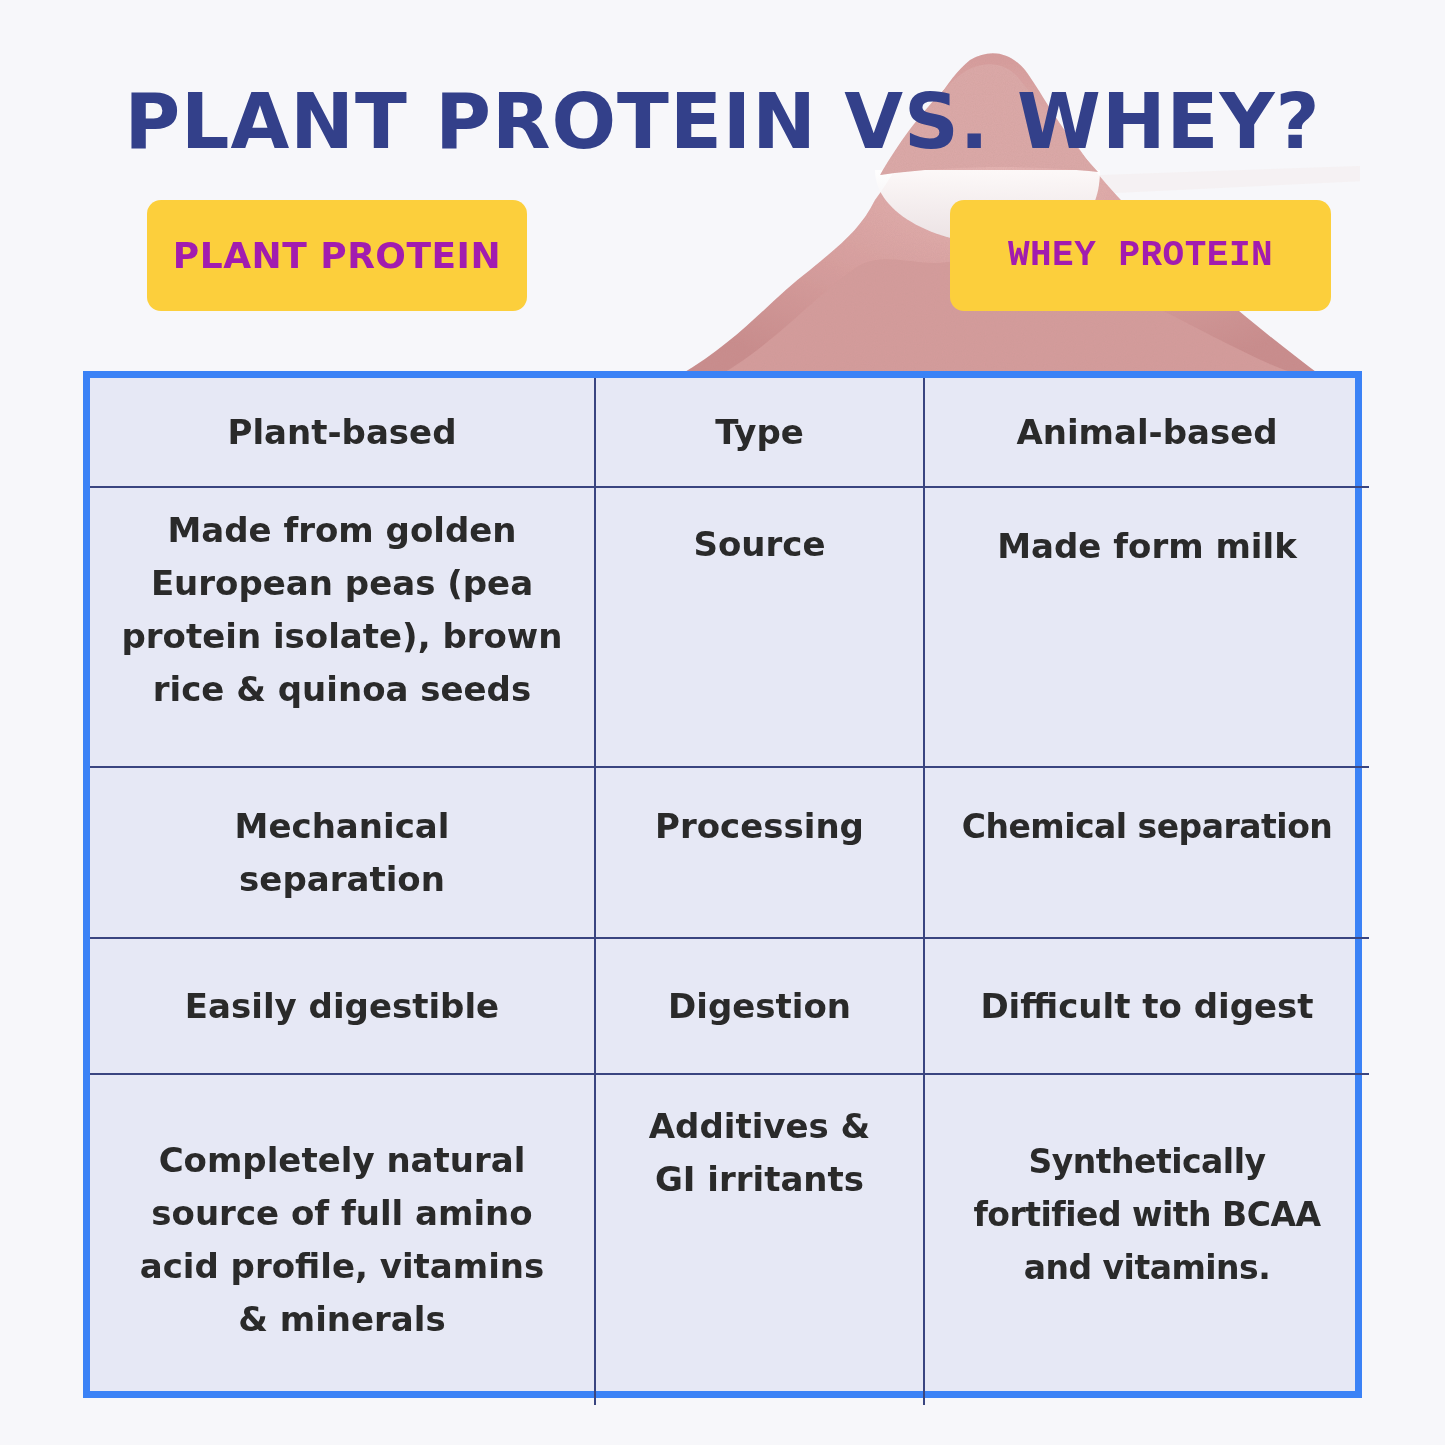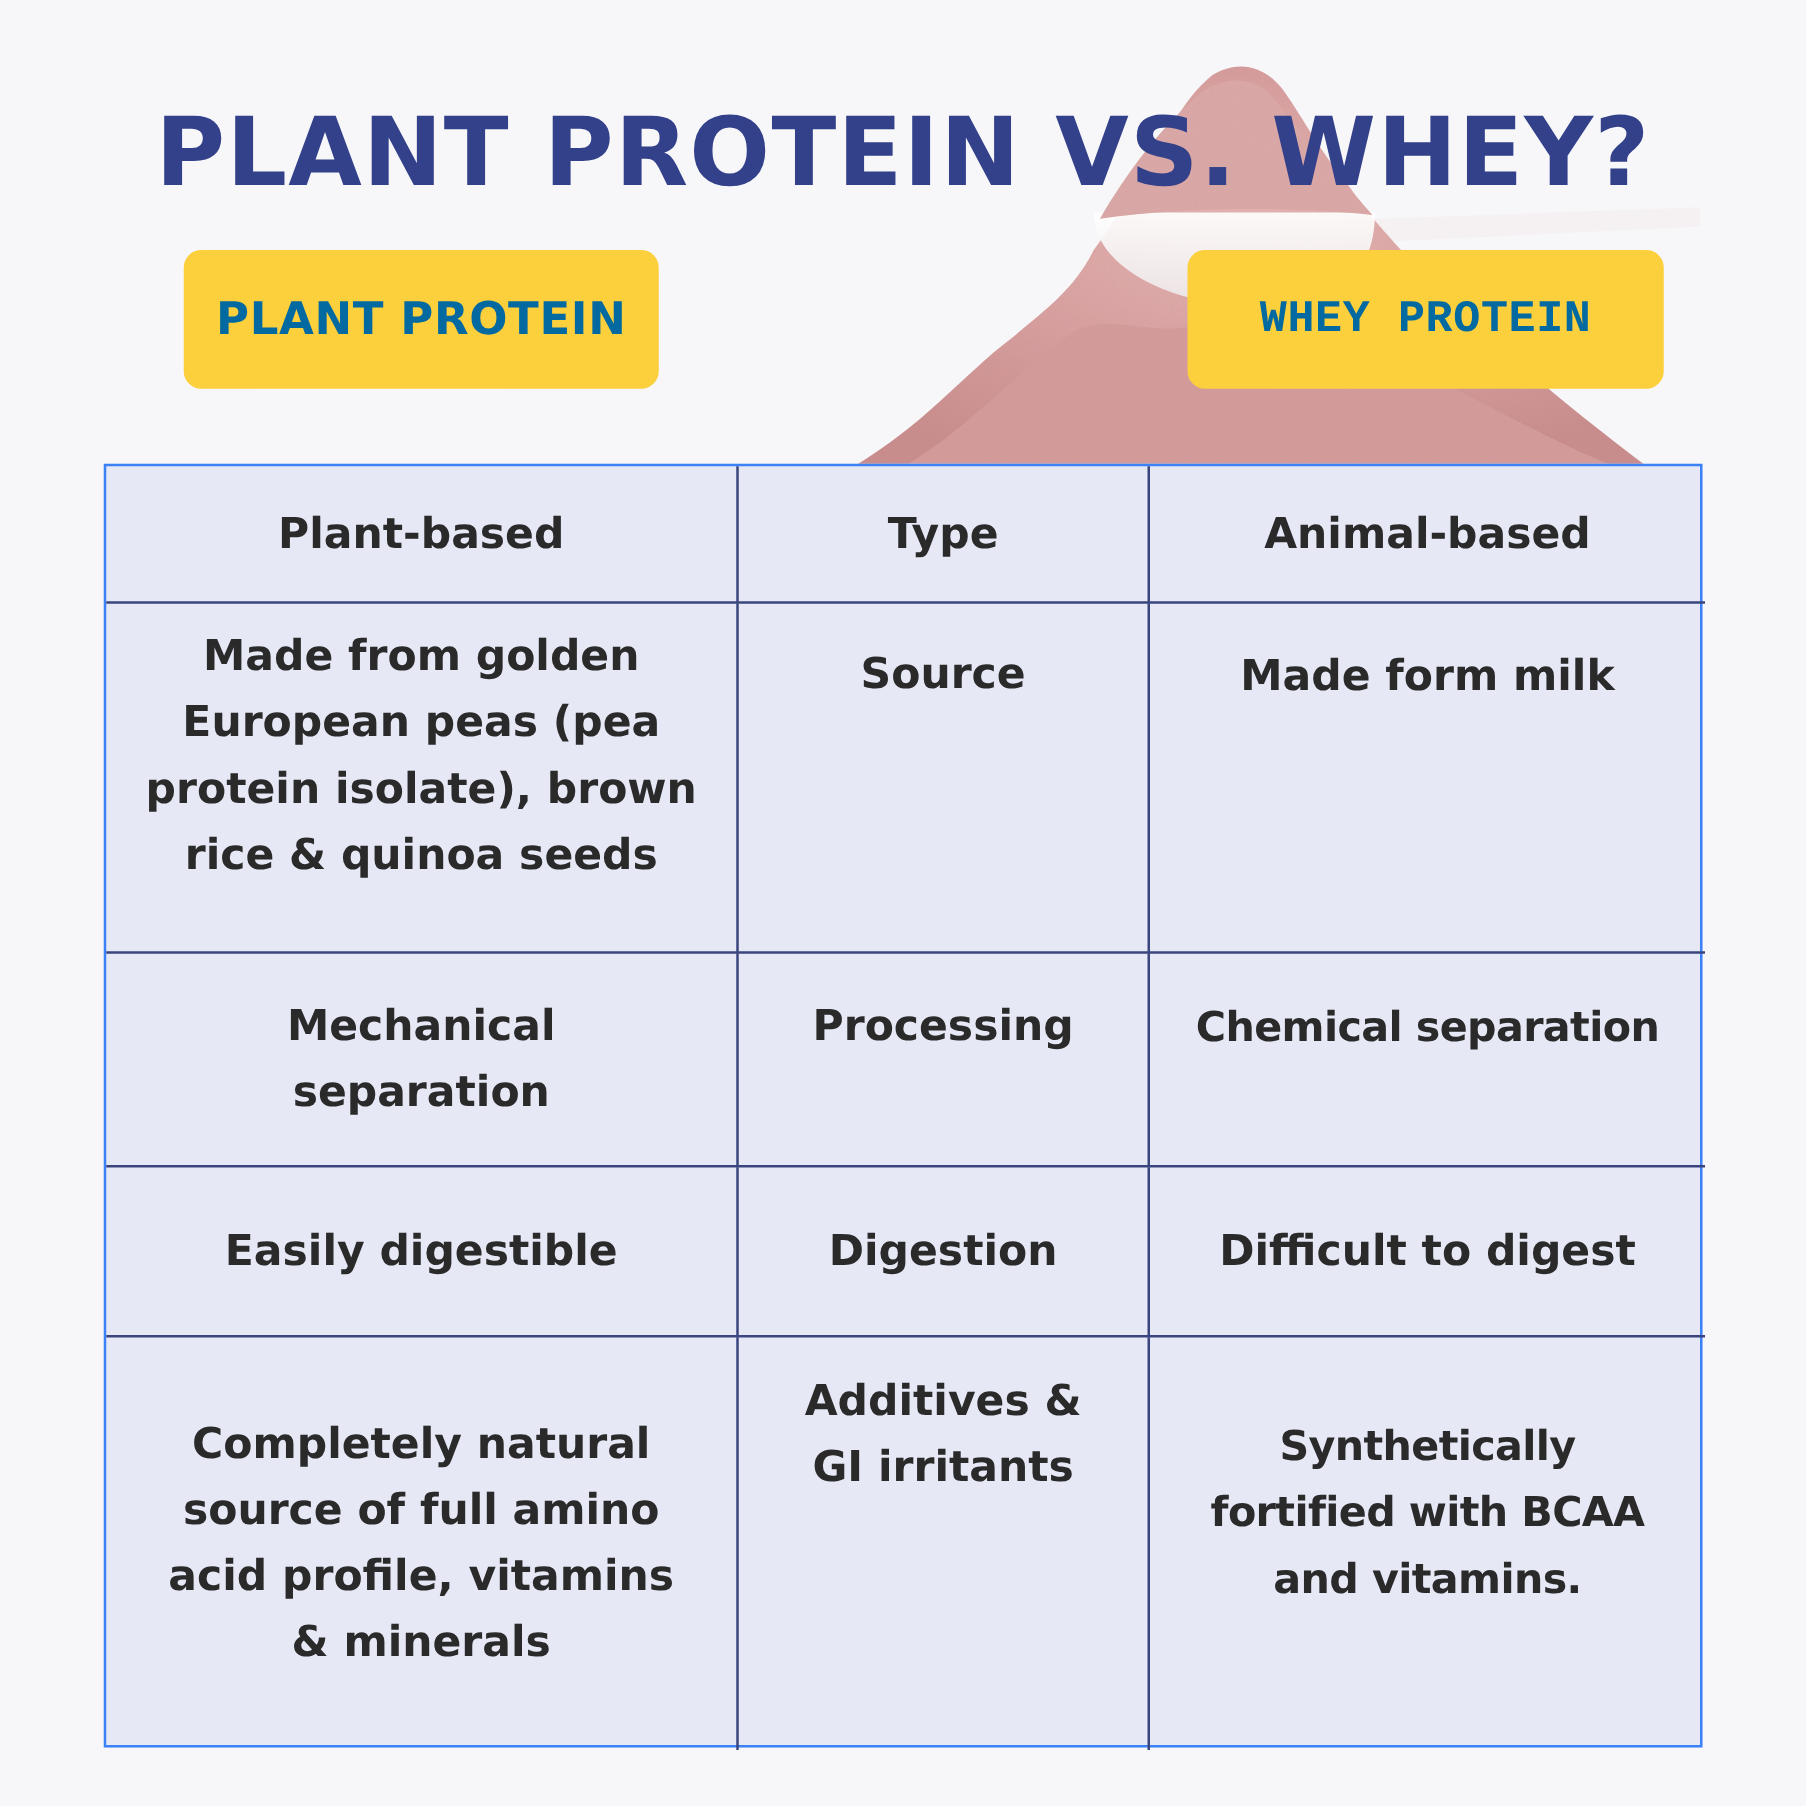--- a/index.html
+++ b/index.html
@@ -28,34 +28,34 @@
     }
     .badge {
       position: absolute;
       top: 200px; height: 111px;
       background: #fccf3c;
       border-radius: 14px;
       display: flex; align-items: center; justify-content: center;
       font-family: "DejaVu Sans", sans-serif;
       font-weight: bold;
       font-size: 36px;
-      color: #0369a1;
+      color: #a21caf;
       z-index: 3;
       letter-spacing: 0.5px;
     }
     .badge.plant { left: 147px; width: 380px; }
     .badge.whey { left: 950px; width: 381px; font-family: Liberation Mono, monospace; }
 
     .table {
       position: absolute; left: 83px; top: 371px;
       width: 1279px; height: 1027px;
       display: grid;
       grid-template-columns: 506px 329px 444px;
       grid-template-rows: 110px 280px 171px 136px 330px;
-      border: 2px solid #3b82f6;
+      border: 7px solid #3b82f6;
       box-sizing: border-box;
       background: #e6e8f5;
       z-index: 4;
     }
     .cell {
       border-right: 2px solid #3a4580;
       border-bottom: 2px solid #3a4580;
       box-sizing: border-box;
       display: flex;
       justify-content: center;

